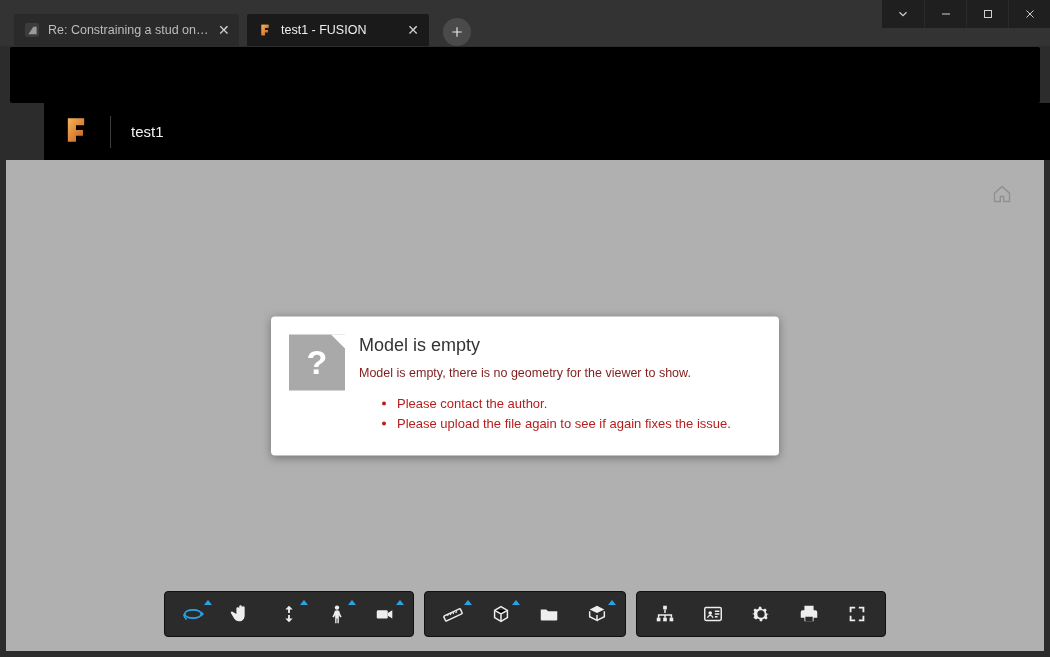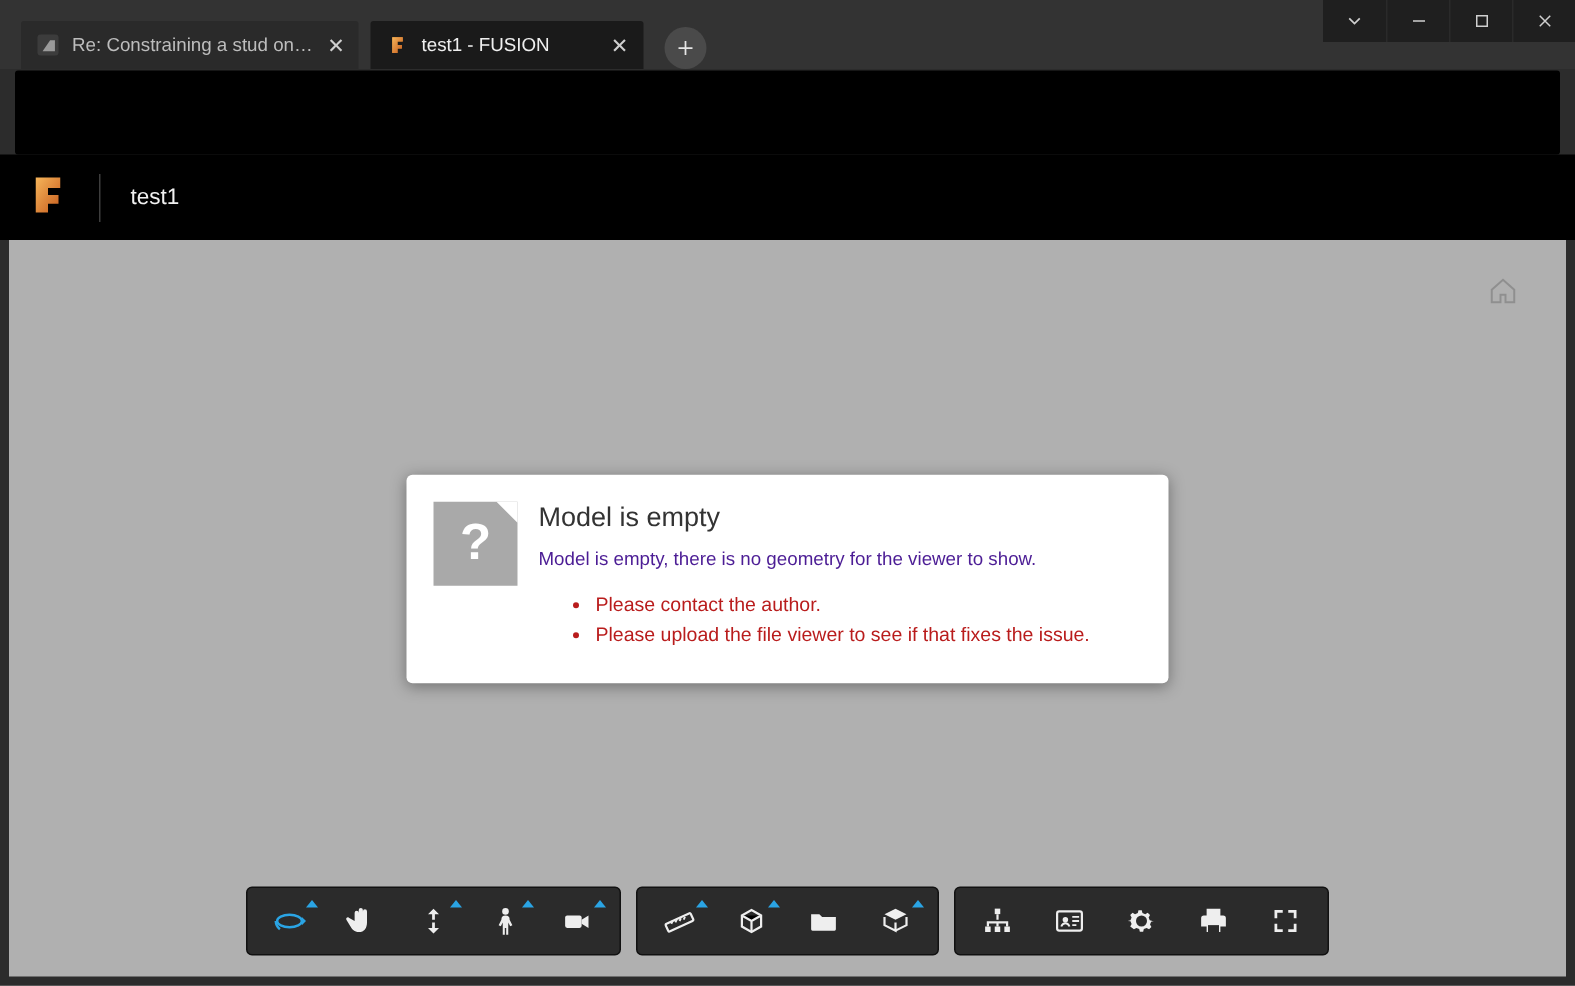--- a/index.html
+++ b/index.html
@@ -14,33 +14,33 @@
   .tab .closex { width:16px; height:16px; display:flex;align-items:center;justify-content:center; font-size:14px; color:#cfcfcf; cursor:pointer;}
   .tab.inactive { background:#2a2a2a; color:#bdbdbd;}
   .tab.active { background:#1a1a1a; color:#efefef;}
   .newtab { width:28px; height:28px; margin-top:14px; margin-left:6px; border-radius:50%; background:#4a4a4a; display:flex;align-items:center;justify-content:center; color:#e6e6e6; font-size:18px; cursor:pointer;}
   .wincontrols { position:absolute; right:0; top:0; display:flex; height:28px;}
   .wincontrols .wc { width:42px; height:28px; background:#1f1f1f; display:flex;align-items:center;justify-content:center; color:#cfcfcf; font-size:12px; cursor:pointer;}
   .wincontrols .wc + .wc { border-left:1px solid #2a2a2a;}
   
   .blackstrip { height:56px; background:#000; margin:1px 10px 0 10px; border-radius:2px;}
   
-  .docbar { height:57px; background:#000; display:flex; align-items:center; padding:0 18px; gap:20px; color:#f1f1f1; font-size:15px;}
+  .docbar { height:57px; background:#000; display:flex; align-items:center; padding:0 18px; gap:20px; color:#f1f1f1; font-size:15px;margin-left:44px;}
   .docbar .sep { width:1px; height:32px; background:#3d3d3d; }
   
   .viewer { flex:1 1 auto; position:relative; background:#b0b0b0; margin:0 6px 6px 6px; overflow:hidden;}
   .home-icon { position:absolute; right:32px; top:24px; color:#9e9e9e; cursor:pointer;}
   
   .dialog { position:absolute; left:50%; top:46%; transform:translate(-50%,-50%); width:508px; background:#fff; border-radius:4px; box-shadow:0 2px 10px rgba(0,0,0,.35); padding:18px 18px 20px 18px; color:#333; font-size:13px;}
   .dialog .dhead { display:flex; gap:14px; align-items:flex-start;}
   .dialog .dicon { width:56px; height:56px; background:#a9a9a9; position:relative; flex:0 0 56px;}
   .dialog .dicon::before { content:""; position:absolute; right:0; top:0; width:0; height:0; border-top:14px solid #fff; border-left:14px solid transparent;}
   .dialog .dicon::after { content:"?"; position:absolute; inset:0; display:flex;align-items:center;justify-content:center; color:#fff; font-size:34px; font-weight:bold;}
   .dialog .dtitle { font-size:18px; font-weight:400; color:#333; margin-bottom:10px;}
-  .dialog .dmsg { font-size:12.5px; color:#4c1d95; margin-bottom:16px;}
+  .dialog .dmsg { font-size:12.5px; color:#7f1d1d; margin-bottom:16px;}
   .dialog ul { margin:4px 0 0 18px; font-size:13px; color:#b91c1c; padding-left:20px;}
   .dialog ul li { margin:5px 0; list-style:disc;}
   .dialog .dbtnrow { display:flex; justify-content:center; margin-top:18px;}
   .dialog button.ok { min-width:56px; height:28px; padding:0 14px; border:1px solid #9c9c9c; background:#fff; font-size:13px; cursor:pointer;}
   
   .toolbars { position:absolute; left:50%; bottom:14px; transform:translateX(-50%); display:flex; gap:10px;}
   .tgroup { background:#2b2b2b; border:1px solid #111; border-radius:4px; display:flex; padding:4px;}
   .tbtn { width:48px; height:36px; display:flex;align-items:center;justify-content:center; color:#eee; cursor:pointer; border-radius:3px;}
   .tbtn.active { color:#2aa4e4;}
   .tbtn svg { width:22px; height:22px; }
@@ -143,21 +143,21 @@
     </span>
 
     <div class="dialog">
       <div class="dhead">
         <div class="dicon"></div>
         <div style="flex:1">
           <div class="dtitle">Model is empty</div>
           <div class="dmsg">Model is empty, there is no geometry for the viewer to show.</div>
           <ul>
             <li>Please contact the author.</li>
-            <li>Please upload the file viewer to see if that fixes the issue.</li>
+            <li>Please upload the file again to see if again fixes the issue.</li>
           </ul>
         </div>
       </div>
     </div>
 
     <div class="toolbars" id="toolbars">
         <div class="tgroup">
           <div class="tbtn active badge-tri">
             <svg>
               <use href="#i-orbit"></use>

